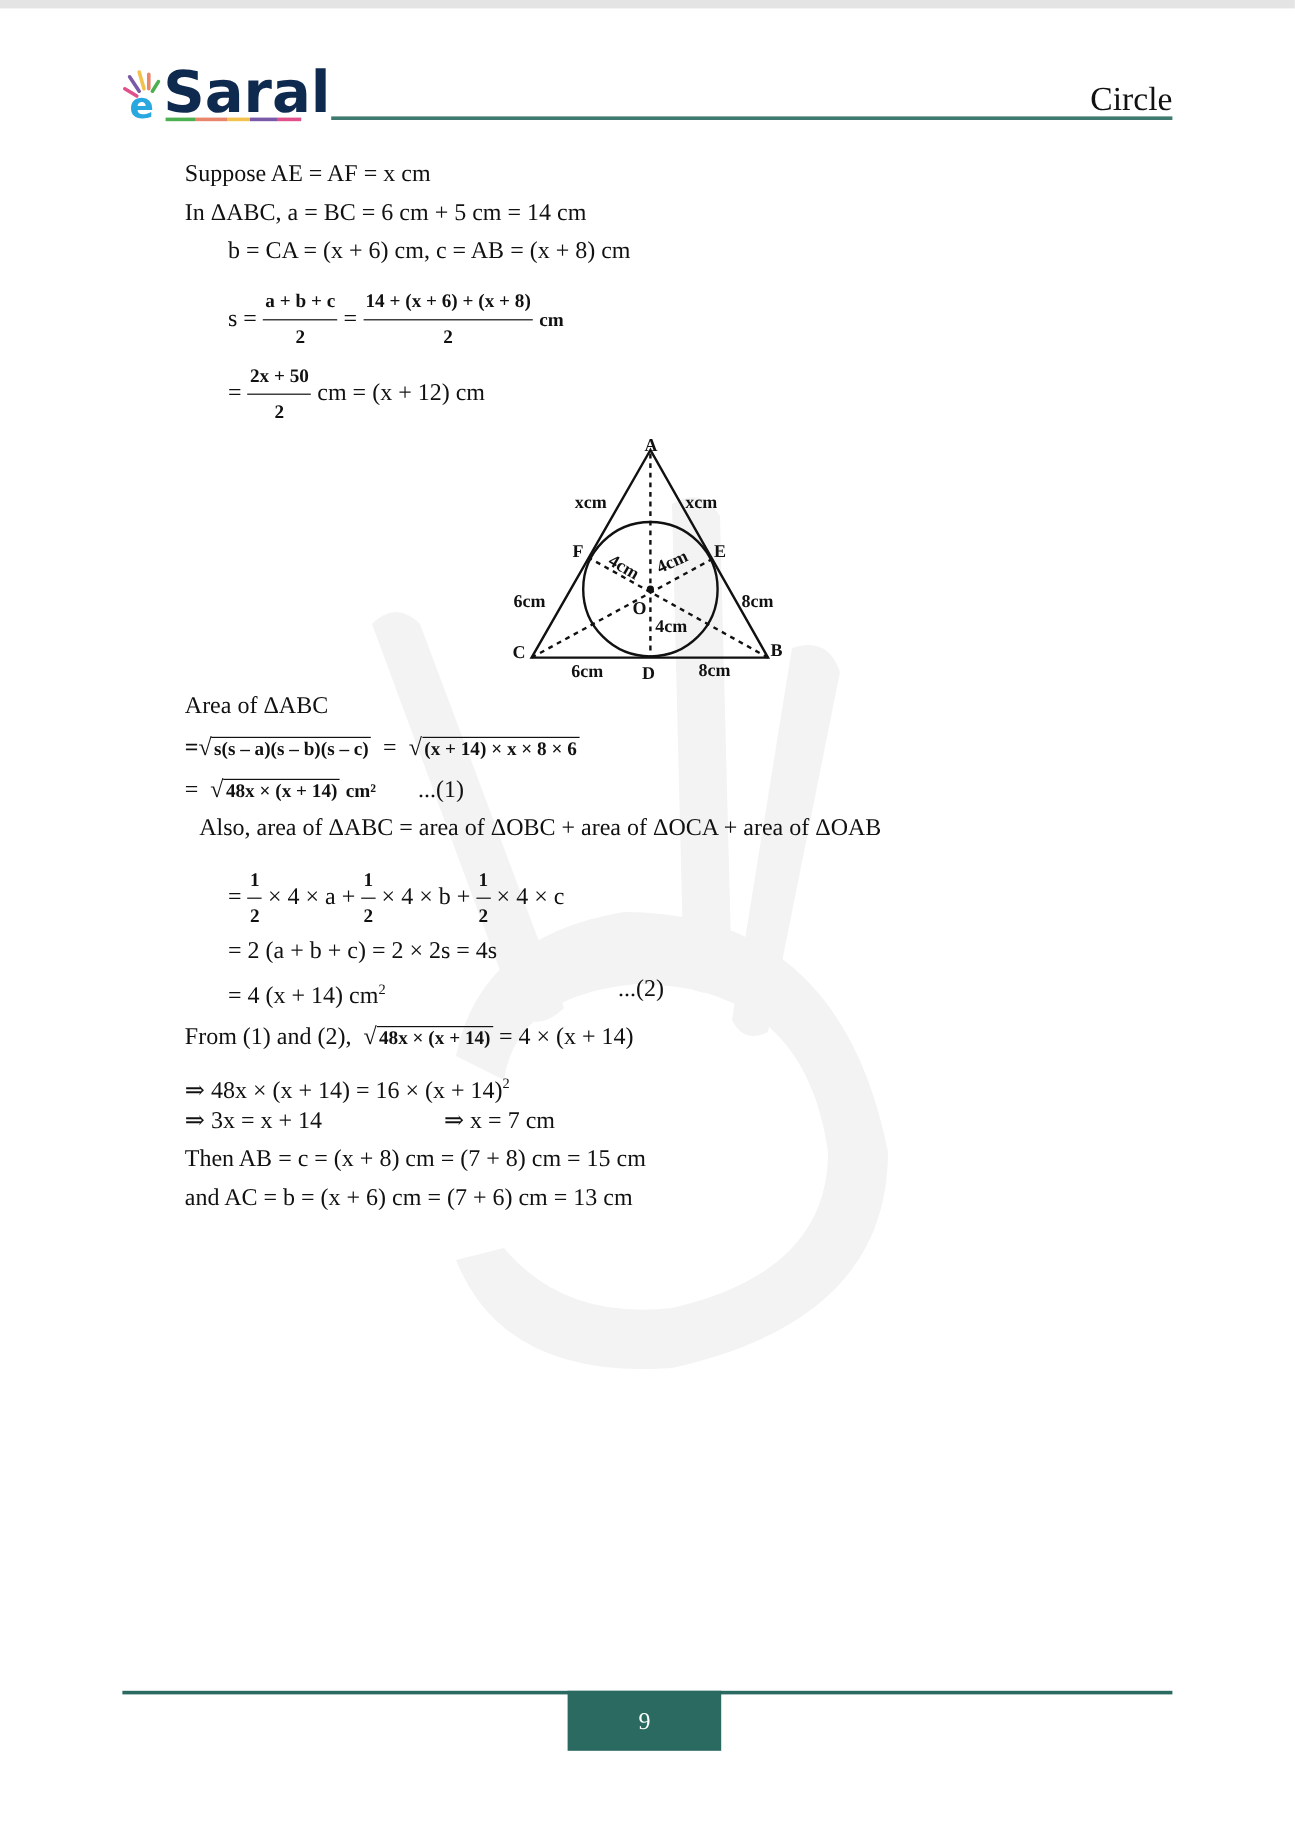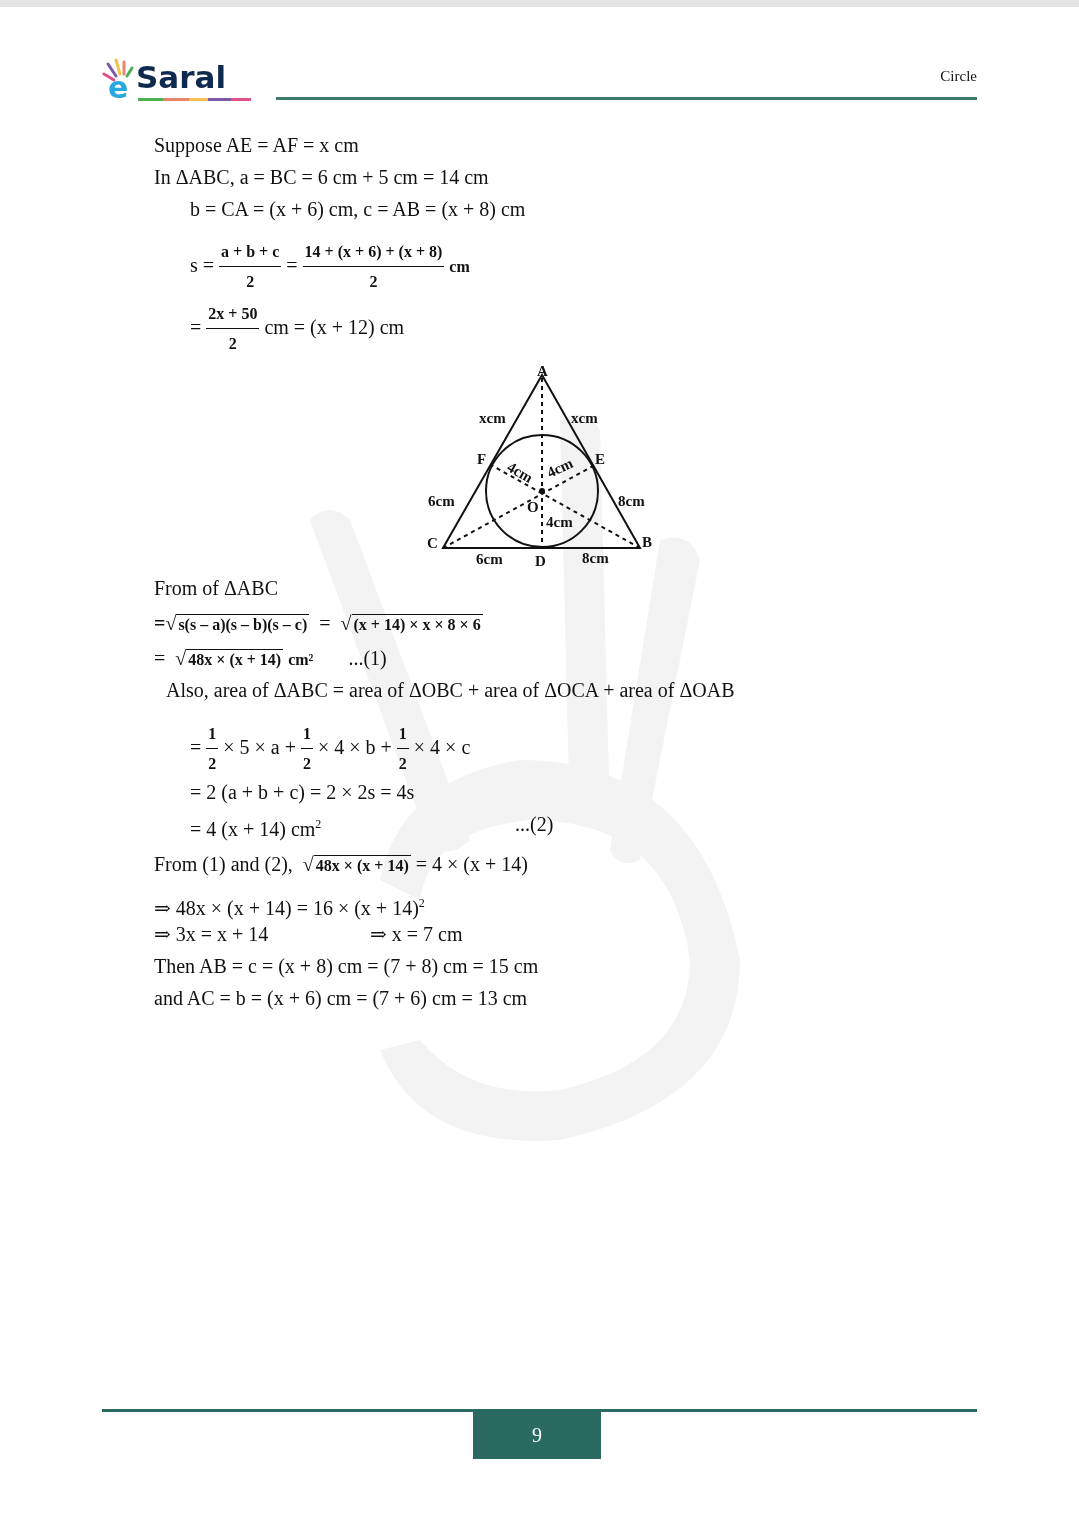--- a/index.html
+++ b/index.html
@@ -1,23 +1,23 @@
 <!DOCTYPE html>
 <html><head>
 <meta charset="utf-8">
 <style>
   html,body{margin:0;padding:0;background:#fff;}
   body{width:1079px;height:1529px;position:relative;overflow:hidden;font-family:"Liberation Serif","DejaVu Serif",serif;color:#111;}
   .topbar{position:absolute;left:0;top:0;width:1079px;height:7px;background:#e4e4e4;}
   .watermark{position:absolute;left:0;top:0;width:1079px;height:1529px;pointer-events:none;}
   .logo{position:absolute;left:100px;top:52px;height:50px;}
-  .logo-text{position:absolute;left:36px;top:0;font-family:"DejaVu Sans",sans-serif;font-size:31px;font-weight:bold;color:#0f2a4f;letter-spacing:0px;line-height:50px;}
+  .logo-text{position:absolute;left:36px;top:0;font-family:"DejaVu Sans",sans-serif;font-size:48px;font-weight:bold;color:#0f2a4f;letter-spacing:0px;line-height:50px;}
   .logo-underline{position:absolute;left:38px;top:46px;width:113px;height:3px;background:linear-gradient(90deg,#4caf50 0 22%,#e8856a 22% 45%,#f2c14e 45% 62%,#7a5aa8 62% 82%,#e0508a 82% 100%);}
   .header-rule{position:absolute;left:276px;top:97px;width:701px;height:3px;background:#3f7a6e;}
-  .chapter{position:absolute;right:102px;top:68px;font-size:15px;color:#111;}
+  .chapter{position:absolute;right:102px;top:68px;font-size:28px;color:#111;}
   .line{position:absolute;font-size:20px;white-space:nowrap;line-height:24px;}
   .b{font-weight:bold;}
   .frac{display:inline-block;vertical-align:middle;text-align:center;font-weight:bold;font-size:16px;}
   .frac .num{display:block;border-bottom:1.5px solid #111;padding:0 2px 2px;}
   .frac .den{display:block;padding-top:3px;}
   .sqrt{display:inline-block;font-weight:bold;font-size:16px;border-top:1.5px solid #111;padding:0 2px;line-height:20px;}
   .rad{font-size:20px;}
   .diagram{position:absolute;left:420px;top:360px;width:250px;height:215px;}
   .footer-rule{position:absolute;left:102px;top:1409px;width:875px;height:3px;background:#2a6a60;}
   .page-box{position:absolute;left:473px;top:1409px;width:128px;height:50px;background:#2a6a60;color:#fff;font-size:20px;text-align:center;line-height:52px;}
@@ -95,41 +95,41 @@
     <text x="428" y="506">6cm</text>
     <text x="618" y="506">8cm</text>
     <text x="476" y="564">6cm</text>
     <text x="582" y="563">8cm</text>
     <text x="506" y="470" transform="rotate(30 506 470)">4cm</text>
     <text x="550" y="478" transform="rotate(-25 550 478)">4cm</text>
     <text x="546" y="527">4cm</text>
   </g>
 </svg>
 
-<div class="line" style="left:154px;top:576px;">From of ΔABC</div>
+<div class="line" style="left:154px;top:576px;">Area of ΔABC</div>
 
 <div class="line" style="left:154px;top:611px;">
   <span class="b">=</span><span class="rad">√</span><span class="sqrt">s(s – a)(s – b)(s – c)</span>
   &nbsp;<span>=</span>&nbsp;
   <span class="rad">√</span><span class="sqrt">(x + 14) × x × 8 × 6</span>
 </div>
 
 <div class="line" style="left:154px;top:646px;text-align:center;">
   <span>=</span>&nbsp;
   <span class="rad">√</span><span class="sqrt">48x × (x + 14)</span>
   <span class="b" style="font-size:16px;">cm²</span>
   <span style="margin-left:30px;">...(1)</span>
 </div>
 
 <div class="line" style="left:154px;top:678px;margin-left:12px;">Also, area of ΔABC = area of ΔOBC + area of ΔOCA + area of ΔOAB</div>
 
 <div class="line" style="left:190px;top:722px;">
   <span>=</span>
   <span class="frac"><span class="num">1</span><span class="den">2</span></span>
-  <span>× 5 × a +</span>
+  <span>× 4 × a +</span>
   <span class="frac"><span class="num">1</span><span class="den">2</span></span>
   <span>× 4 × b +</span>
   <span class="frac"><span class="num">1</span><span class="den">2</span></span>
   <span>× 4 × c</span>
 </div>
 
 <div class="line" style="left:190px;top:780px;">= 2 (a + b + c) = 2 × 2s = 4s</div>
 <div class="line" style="left:190px;top:812px;">
   <span>= 4 (x + 14) cm</span><sup>2</sup>
 </div>

